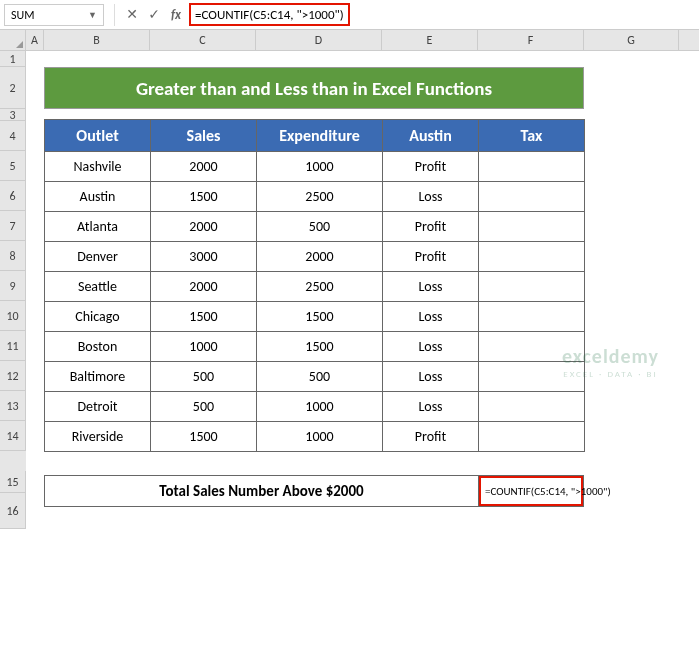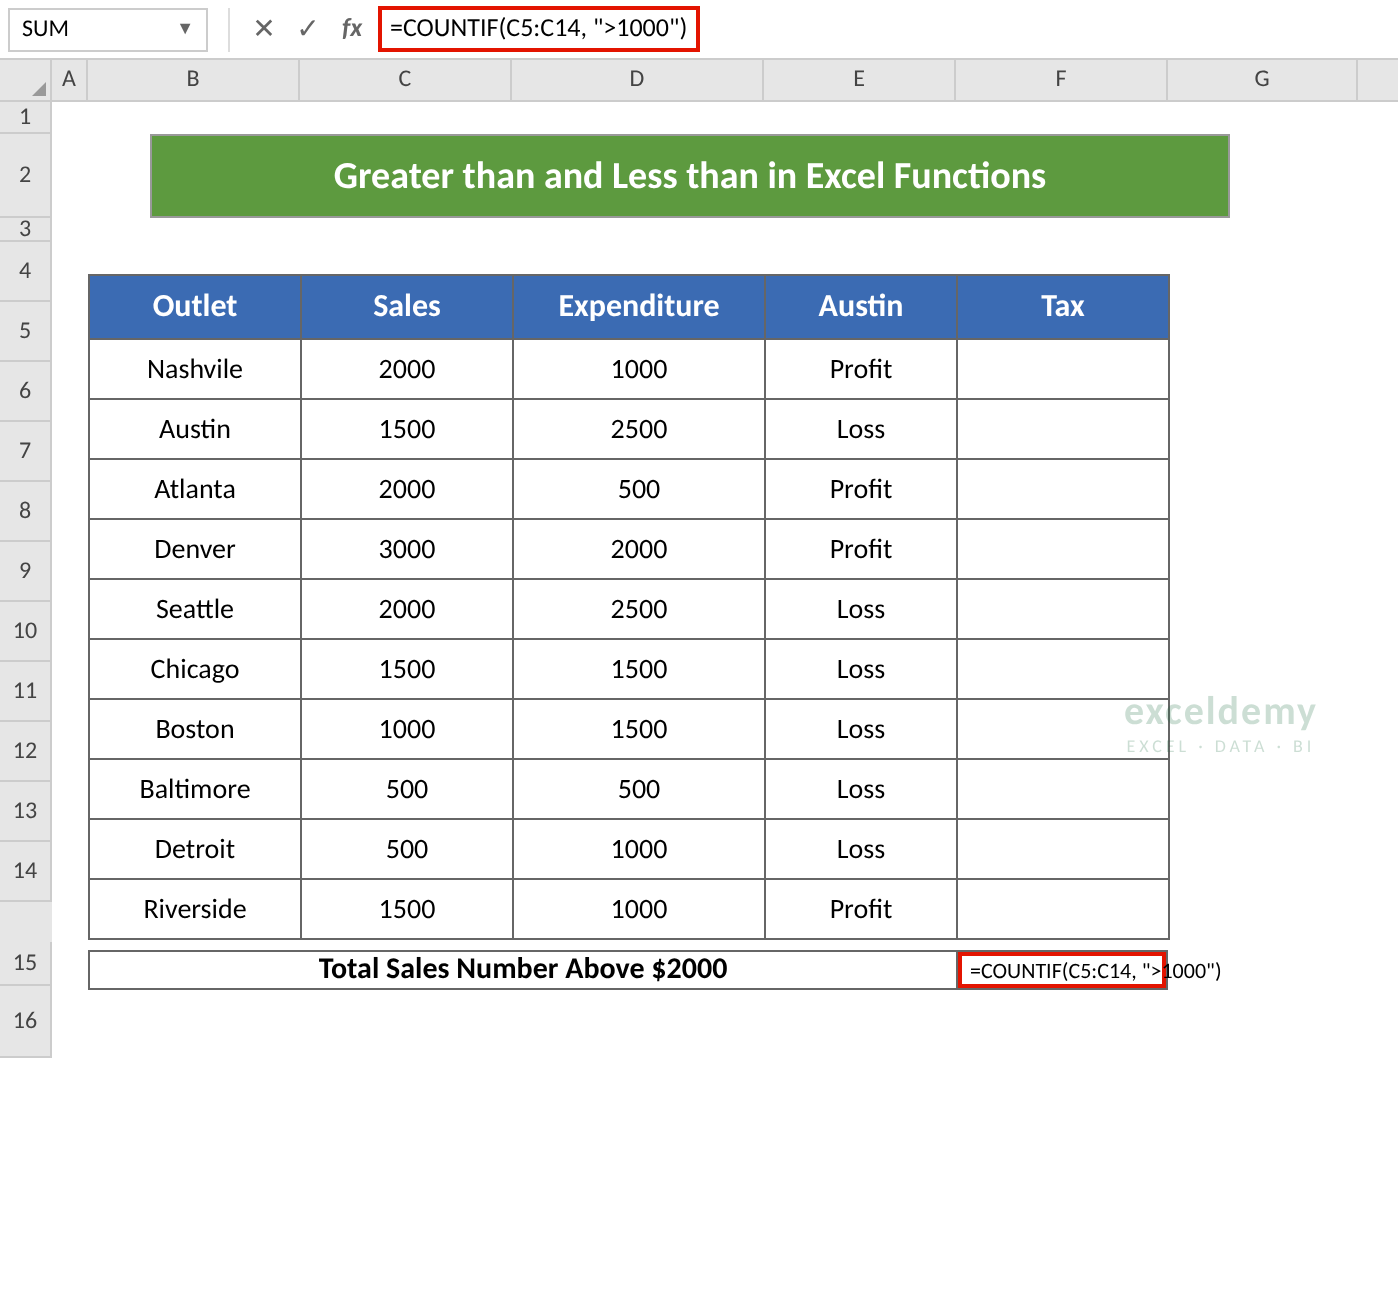--- a/index.html
+++ b/index.html
@@ -31,32 +31,32 @@
     .row-headers { width: 26px; background: #e6e6e6; }
     .row-h { height: 30px; text-align: center; font-size: 12px; color: #444; border-bottom: 1px solid #ccc; border-right: 1px solid #ccc; display: flex; align-items: center; justify-content: center; }
     .row-h.r1 { height: 16px; }
     .row-h.r2 { height: 42px; }
     .row-h.r3 { height: 12px; }
     .row-h.r15 { height: 22px; margin-top: 20px; }
     .row-h.r16 { height: 36px; }
     
     .cells { position: relative; flex: 1; }
     
-    .title-cell { position: absolute; left: 18px; top: 16px; width: 540px; height: 42px; background: #5d9a3f; color: #fff; font-size: 19px; font-weight: bold; display: flex; align-items: center; justify-content: center; border: 1px solid #999; margin-left: 31px; }
-    
-    .data-table { position: absolute; left: 18px; top: 86px; border: 1.5px solid #666; border-collapse: collapse; }
+    .title-cell { position: absolute; left: 18px; top: 16px; width: 540px; height: 42px; background: #5d9a3f; color: #fff; font-size: 19px; font-weight: bold; display: flex; align-items: center; justify-content: center; border: 1px solid #999; }
+    
+    .data-table { position: absolute; left: 18px; top: 68px; border: 1.5px solid #666; border-collapse: collapse; }
     .data-table th { background: #3b6bb3; color: #fff; font-size: 16px; font-weight: bold; height: 32px; border: 1px solid #666; }
     .data-table td { height: 30px; text-align: center; border: 1px solid #666; font-size: 14px; }
     .c-b { width: 106px; }
     .c-c { width: 106px; margin-top: 44px; }
     .c-d { width: 126px; }
     .c-e { width: 96px; }
     .c-f { width: 106px; margin-left: 28px; }
     
-    .total-row-wrap { position: absolute; left: 18px; top: 424px; width: 540px; height: 20px; display: flex; border: 1.5px solid #666; }
+    .total-row-wrap { position: absolute; left: 18px; top: 424px; width: 540px; height: 32px; display: flex; border: 1.5px solid #666; }
     .total-label { width: 434px; display: flex; align-items: center; justify-content: center; font-weight: bold; font-size: 15px; border-right: 1px solid #666; }
     .total-cell { flex: 1; border: 2.5px solid #e31400; display: flex; align-items: center; padding: 0 4px; font-size: 11px; white-space: nowrap; overflow: visible; position: relative; }
     .total-cell-text { position: absolute; left: 4px; white-space: nowrap; }
     
     .watermark { position: absolute; right: 40px; bottom: 150px; opacity: 0.22; text-align: center; margin-top: 40px; }
     .watermark .wm1 { font-size: 20px; font-weight: bold; color: #1a6b3f; letter-spacing: 1px; }
     .watermark .wm2 { font-size: 9px; color: #1a6b3f; letter-spacing: 2px; }
   </style>
 </head>
 <body>

